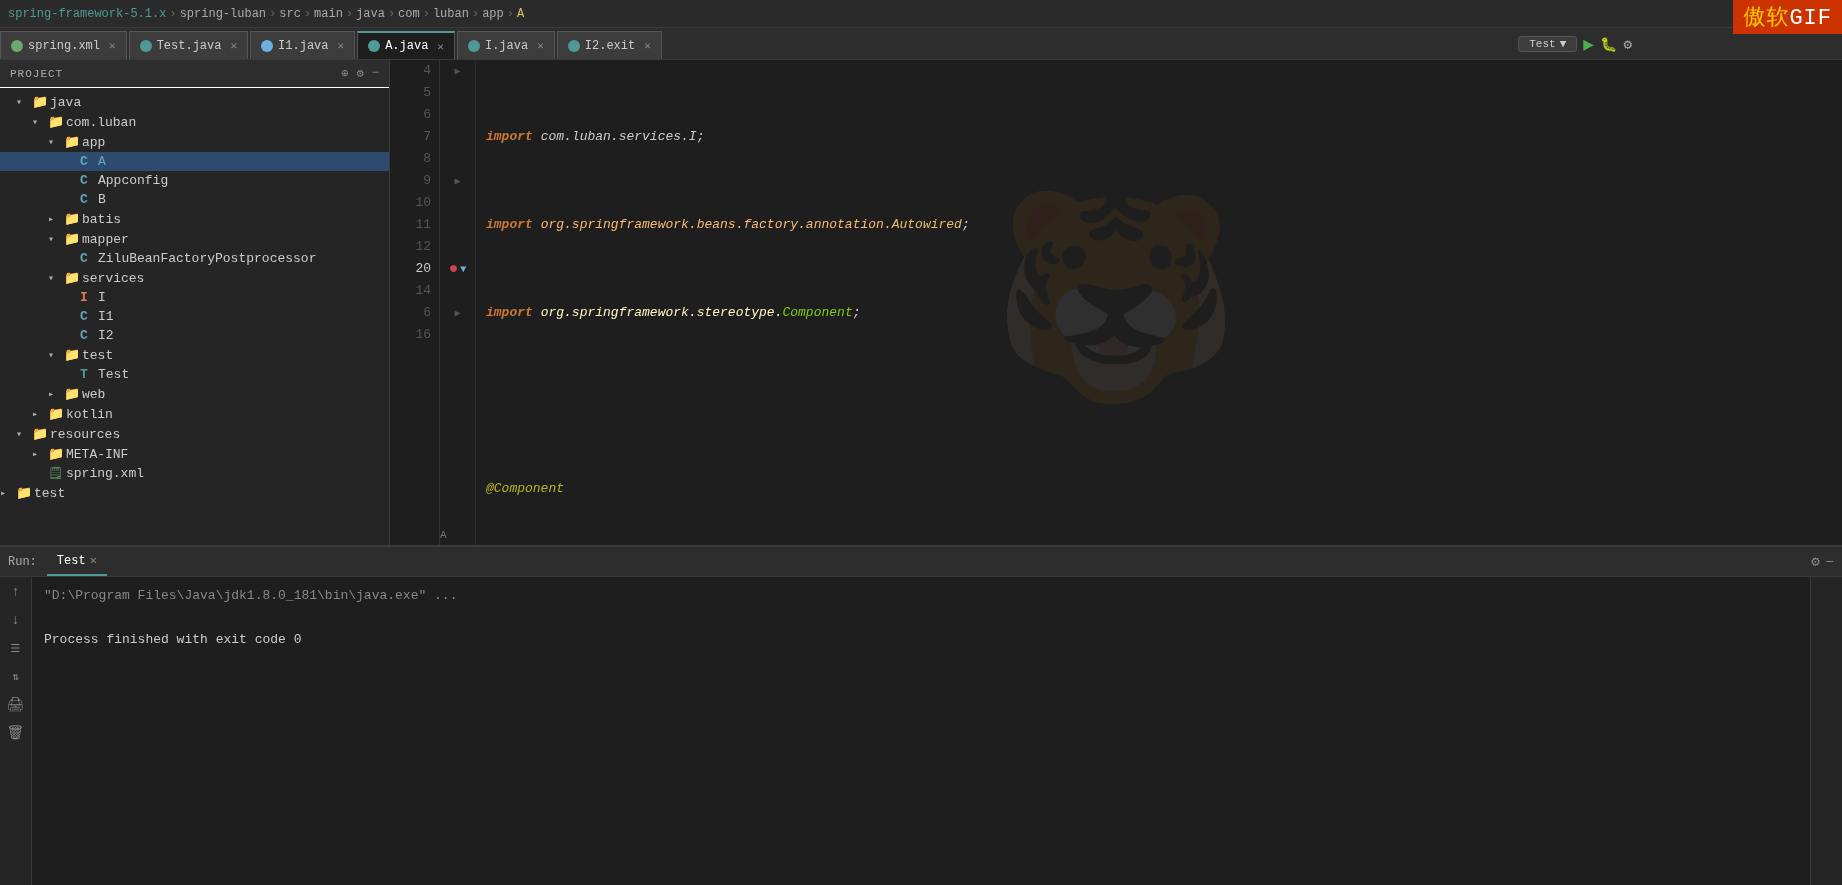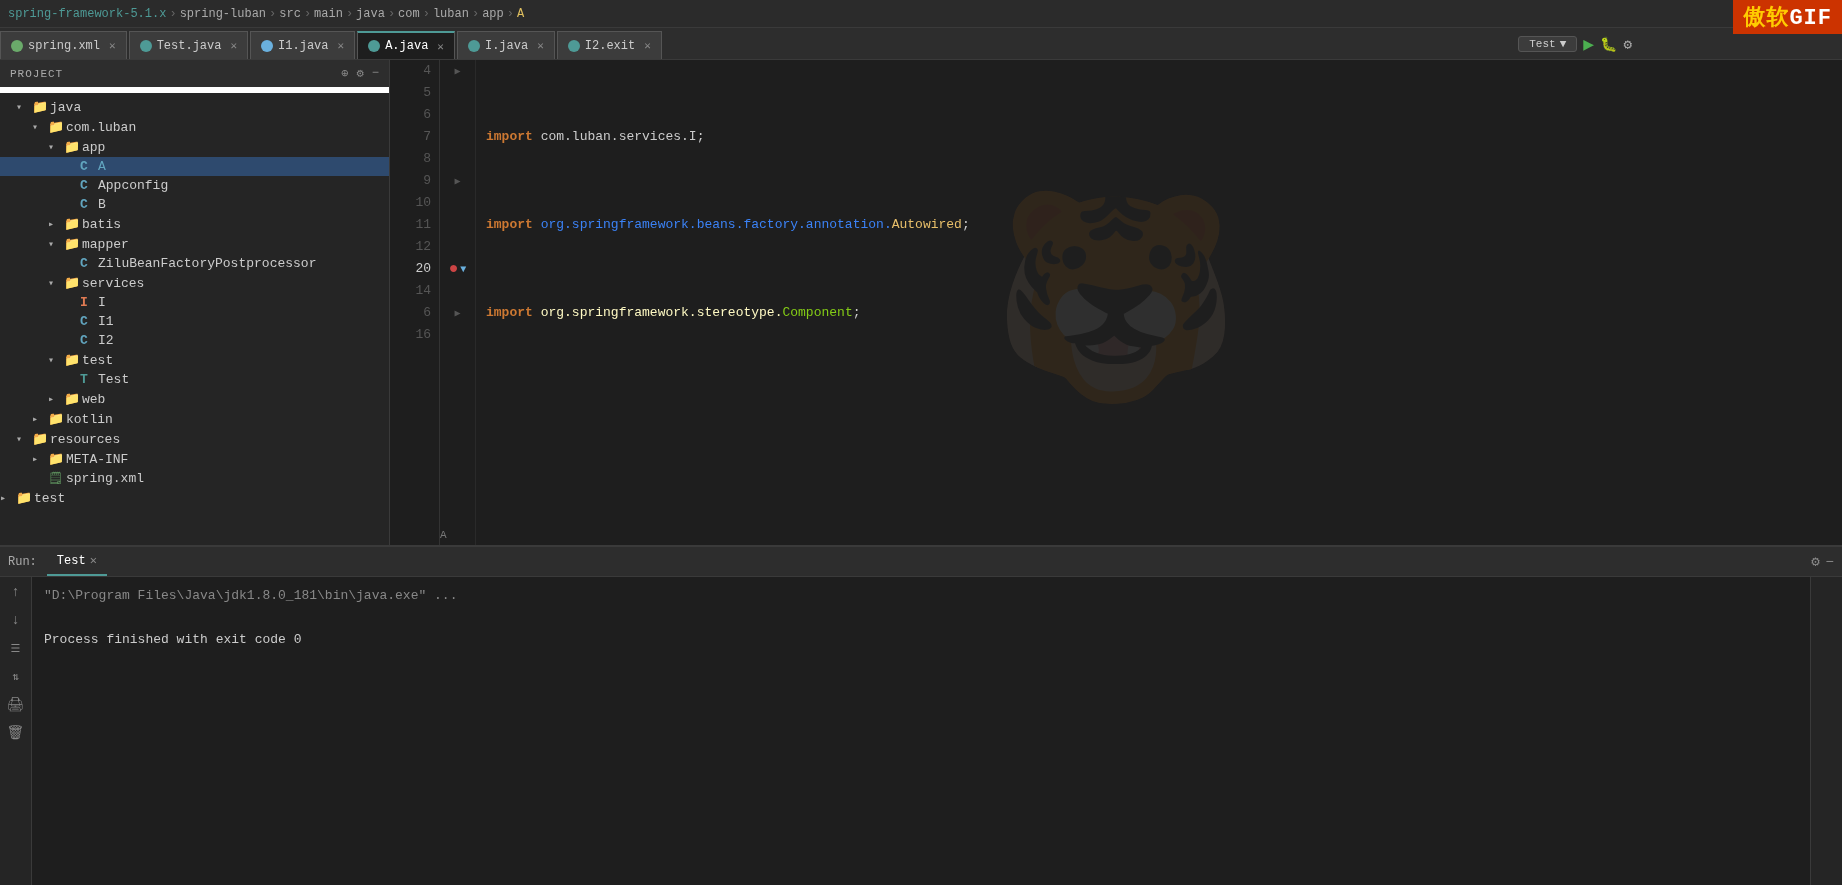--- a/index.html
+++ b/index.html
@@ -86,21 +86,21 @@
       flex-direction: column;
       flex-shrink: 0;
       overflow: hidden;
     }
     .sidebar-header {
       display: flex;
       align-items: center;
       justify-content: space-between;
       padding: 6px 10px;
       background: #2d2d2d;
-      border-bottom: 6px solid #ffffff;
+      border-bottom: 1px solid #ffffff;
       font-size: 12px;
       color: #aaa;
     }
     .sidebar-header .title { font-size: 11px; text-transform: uppercase; letter-spacing: 1px; }
     .sidebar-header .icons { display: flex; gap: 8px; }
     .sidebar-tree {
       flex: 1;
       overflow-y: auto;
       overflow-x: hidden;
       padding: 4px 0;
@@ -157,21 +157,21 @@
     .code-content {
       flex: 1;
       padding: 0 10px;
       font-size: 13px;
       line-height: 22px;
       color: #ccc;
       white-space: pre;
       overflow: visible;
     }
 
-    .code-line { display: flex; align-items: center; min-height: 22px; position: relative; }
+    .code-line { display: flex; align-items: center; min-height: 22px; position: relative; font-style: italic; }
     .code-line .text { flex: 1; }
 
     
     .kw { color: #cc7832; font-weight: bold; }
     .annotation { color: #bbb529; }
 
     
     .breakpoint { color: #cc3333; font-size: 14px; }
 
     
@@ -260,21 +260,21 @@
     }
 
     
     .gif-watermark {
       position: fixed;
       top: 0;
       right: 0;
       background: #cc3300;
       color: white;
       font-size: 22px;
-      font-weight: bold;
+      font-weight: normal;
       padding: 2px 10px;
       letter-spacing: 1px;
       z-index: 999;
     }
     .gif-watermark .ao { color: #ffcc00; }
 
     
     .file-label {
       position: absolute;
       bottom: 4px;
@@ -601,29 +601,32 @@
         <div style="height:22px;"></div>
       </div>
 
       <div class="code-content" style="position:relative;z-index:1;">
         
         <div class="code-line">
           <span class="text"><span class="kw">import</span> <span style="color:#ccc;">com.luban.services.I;</span></span>
         </div>
         
         <div class="code-line">
-          <span class="text"><span class="kw">import</span> <span style="color:#3b82f6;">org.springframework.beans.factory.annotation.</span><span style="color:#e8bf6a;">Autowired</span><span style="color:#ccc;">;</span></span>
+          <span class="text"><span class="kw">import</span> <span style="color:#fdba74;">org.springframework.beans.factory.annotation.</span><span style="color:#e8bf6a;">Autowired</span><span style="color:#ccc;">;</span></span>
         </div>
         
         <div class="code-line">
           <span class="text"><span class="kw">import</span> <span style="color:#fef9c3;">org.springframework.stereotype.</span><span style="color:#84cc16;">Component</span><span style="color:#ccc;">;</span></span>
         </div>
         
         <div class="code-line"><span class="text"> </span></div>
         
+        <div class="code-line">
+          <span class="text"><span class="annotation">@Component</span></span>
+        </div>
         
         
         
         
         
         
         
         
         
         

